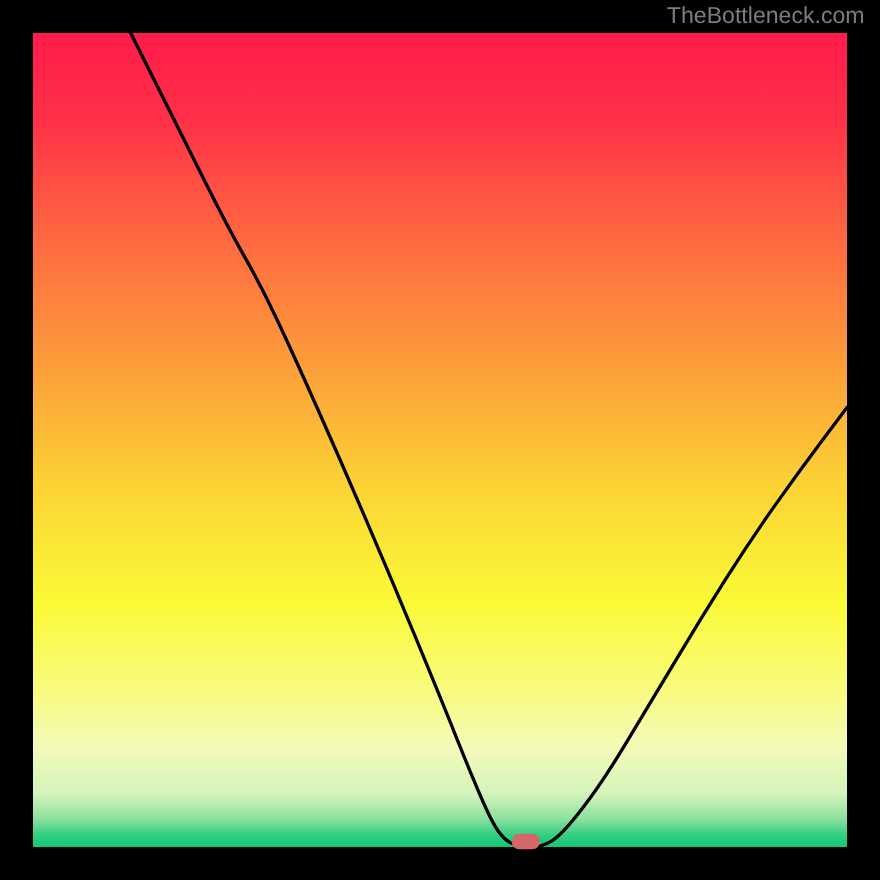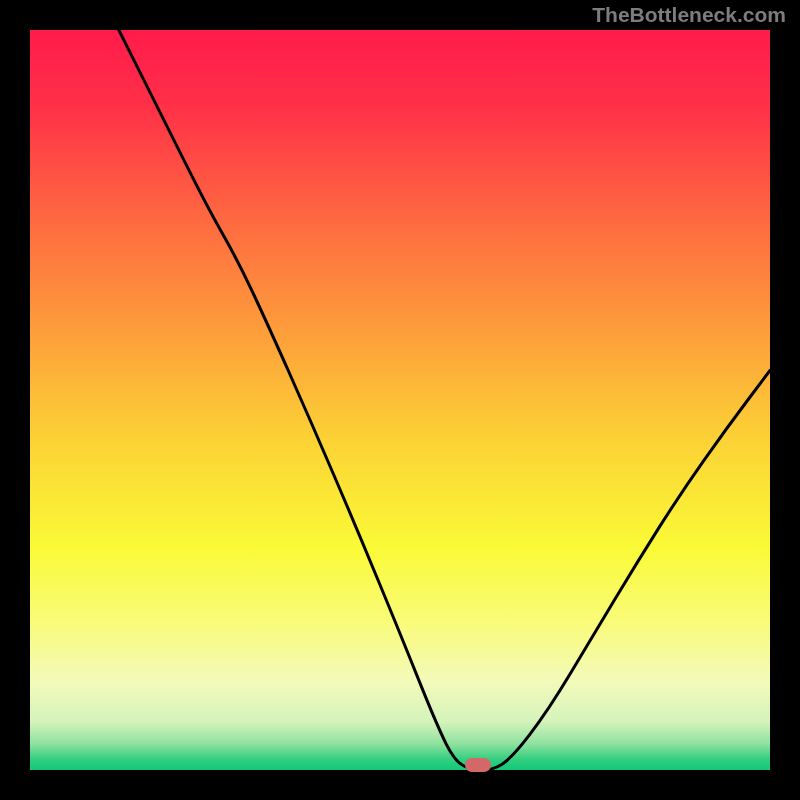--- a/index.html
+++ b/index.html
@@ -16,21 +16,21 @@
     width: 800px;
     height: 800px;
     background: #000;
   }
   .attribution {
     position: absolute;
     top: 3px;
     right: 14px;
     color: #7d7d7d;
     font-size: 21px;
-    font-weight: 700;
+    font-weight: 400;
     letter-spacing: 0px;
   }
   .plot {
     position: absolute;
     left: 30px;
     top: 30px;
     width: 740px;
     height: 740px;
   }
   .gradient-bg {

